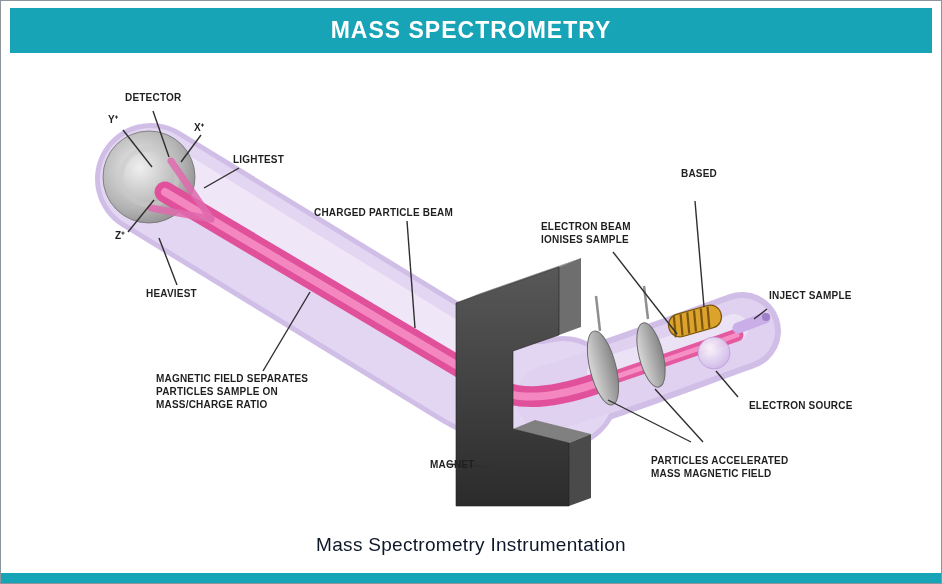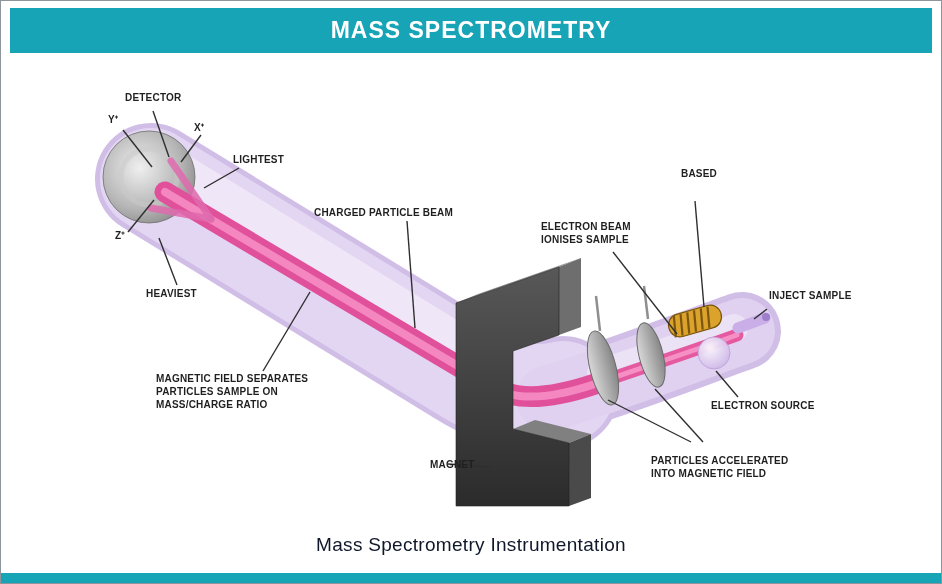--- a/index.html
+++ b/index.html
@@ -152,23 +152,23 @@
   <div class="lbl" style="left:768px;top:288px;">INJECT SAMPLE</div>
   <div class="lbl" style="left:145px;top:286px;">HEAVIEST</div>
 
   <div class="lbl" style="left:155px;top:371px;">
     <div>MAGNETIC FIELD SEPARATES</div>
     <div>PARTICLES SAMPLE ON</div>
     <div>MASS/CHARGE RATIO</div>
   </div>
 
   <div class="lbl" style="left:390px;top:457px;padding-left:39px;">MAGNET</div>
-  <div class="lbl" style="left:710px;top:398px;">ELECTRON SOURCE</div>
+  <div class="lbl" style="left:748px;top:398px;">ELECTRON SOURCE</div>
 
   <div class="lbl" style="left:650px;top:442px;margin-top:11px;">
     <div>PARTICLES ACCELERATED</div>
-    <div>INTO MAGNETIC FIELD</div>
+    <div>MASS MAGNETIC FIELD</div>
   </div>
 
   <div class="caption">Mass Spectrometry Instrumentation</div>
 
   <div class="bottom-strip"></div>
 </div>
 
 </body></html>

